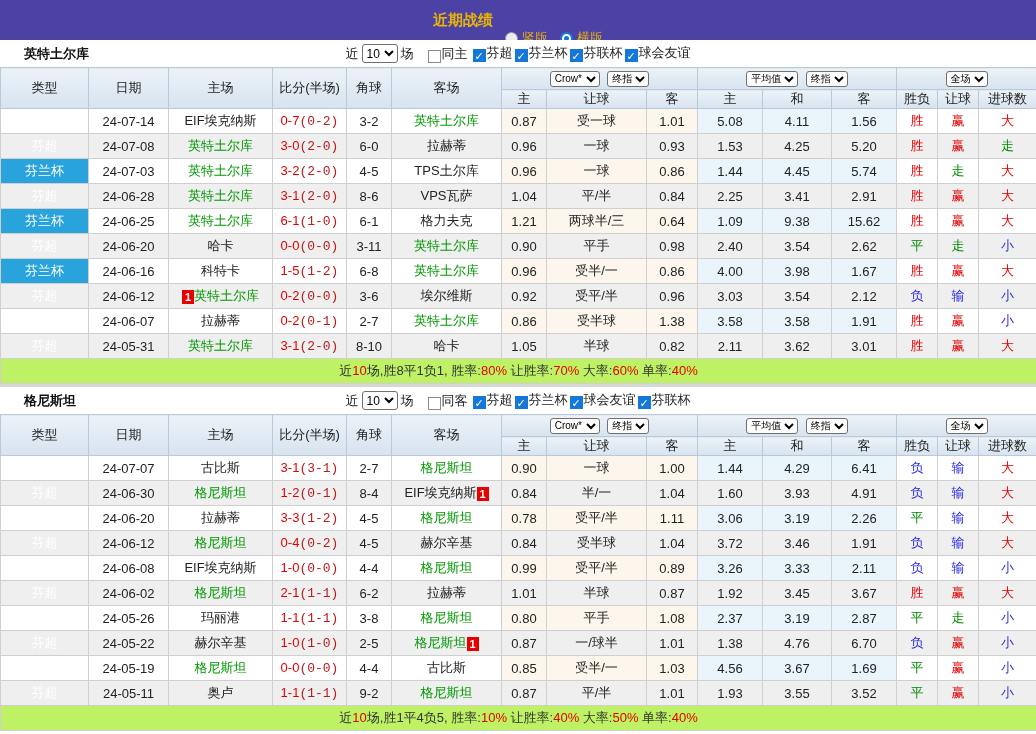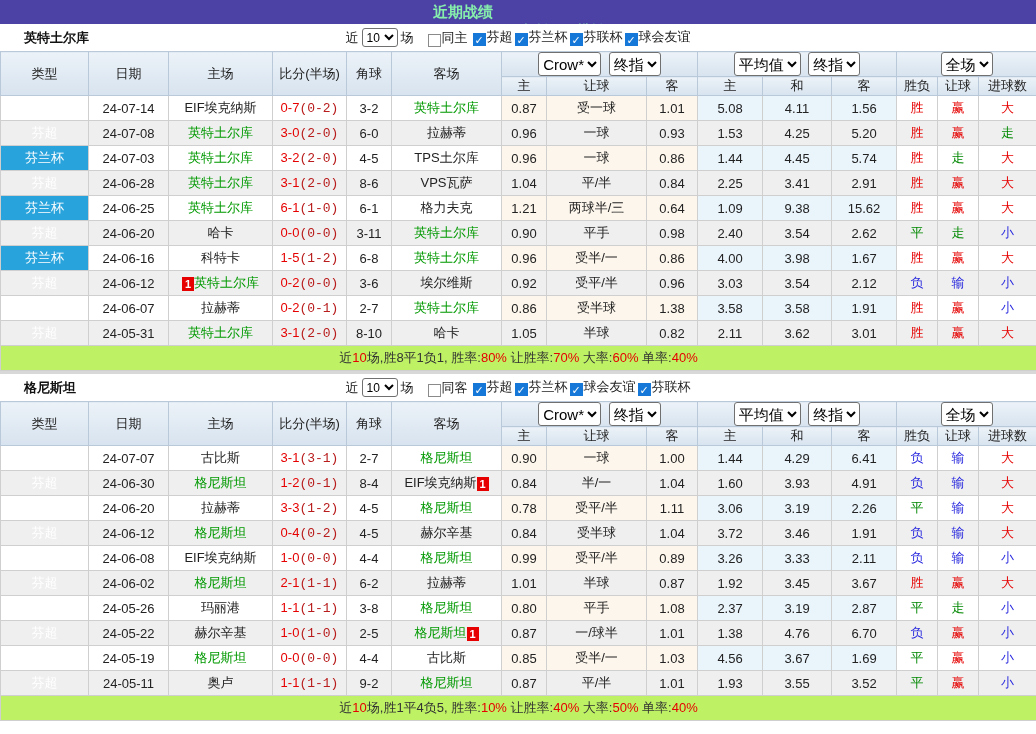--- a/index.html
+++ b/index.html
@@ -1,22 +1,22 @@
 <!DOCTYPE html>
 <html><head>
 <meta charset="utf-8">
 <style>
   * { box-sizing: border-box; }
   body { margin:0; width:1036px; background:#fff; color:#222;
          font-family:"Liberation Sans","DejaVu Sans",sans-serif; font-size:13px; }
   .page { width:1036px; }
 
   
-  .title-bar { height:24px; background:#4c42a5; display:flex; align-items:center;
-               justify-content:center; gap:12px; color:#86efac; }
+  .title-bar { height:40px; background:#4c42a5; display:flex; align-items:center;
+               justify-content:center; gap:12px; color:#eab308; }
   .title-bar .title { font-weight:bold; font-size:15px; }
   .radio-opt { display:inline-flex; align-items:center; gap:4px; cursor:pointer; font-size:13px;margin-top:36px; }
   .radio { width:13px; height:13px; border-radius:50%; display:inline-block; }
   .radio.off { background:#ededed; border:1px solid #9a9a9a; }
   .radio.on  { background:#fff; border:2px solid #1577d7; position:relative; }
   .radio.on::after { content:""; position:absolute; inset:2px; border-radius:50%; background:#1577d7; }
 
   
   .section-head { position:relative; height:27px; display:flex; align-items:center; background:#fff; }
   .team-name { position:absolute; left:24px; font-weight:bold; color:#111; }
@@ -27,21 +27,21 @@
         font-size:11px; line-height:12px; text-align:center; font-weight:bold; color:#fff; margin-right:1px; }
   .cb.on { background:#1577d7; border-color:#1577d7; }
   .gap6 { width:6px; display:inline-block; }
 
   
   table { width:1036px; border-collapse:collapse; table-layout:fixed;padding-left:41px; }
   th, td { border:1px solid #cfcfcf; text-align:center; padding:0; overflow:hidden; white-space:nowrap; }
   thead th { background:linear-gradient(#ecf2f8,#d7e3ef); border-color:#b9c9da; font-weight:normal; color:#222; }
   tr.hsel th { height:22px; }
   tr.hlab th { height:19px; }
-  thead select { font-size:15px; height:24px; border:1px solid #707070; border-radius:3px;
+  thead select { font-size:10px; height:16px; border:1px solid #707070; border-radius:3px;
                  background:#fff; margin:0 2px; vertical-align:middle; }
   tbody td { height:25px; }
   tr.odd  td { background:#fff; }
   tr.odd  td.o { background:#fdf6ec; }
   tr.odd  td.a { background:#eaf4fb; }
   tr.even td { background:#efefef; }
   td.type { background:#0a4ab0; color:#fff; }
   td.type.cup { background:#29a3dc; }
   .focus { color:#009900; }
   .ft { color:#e60000; }

